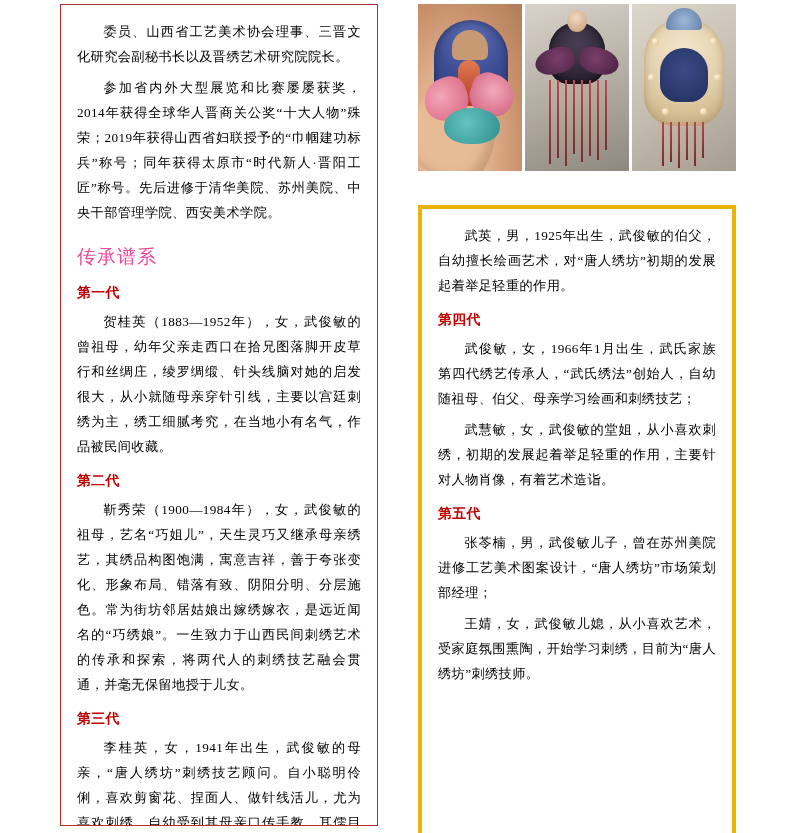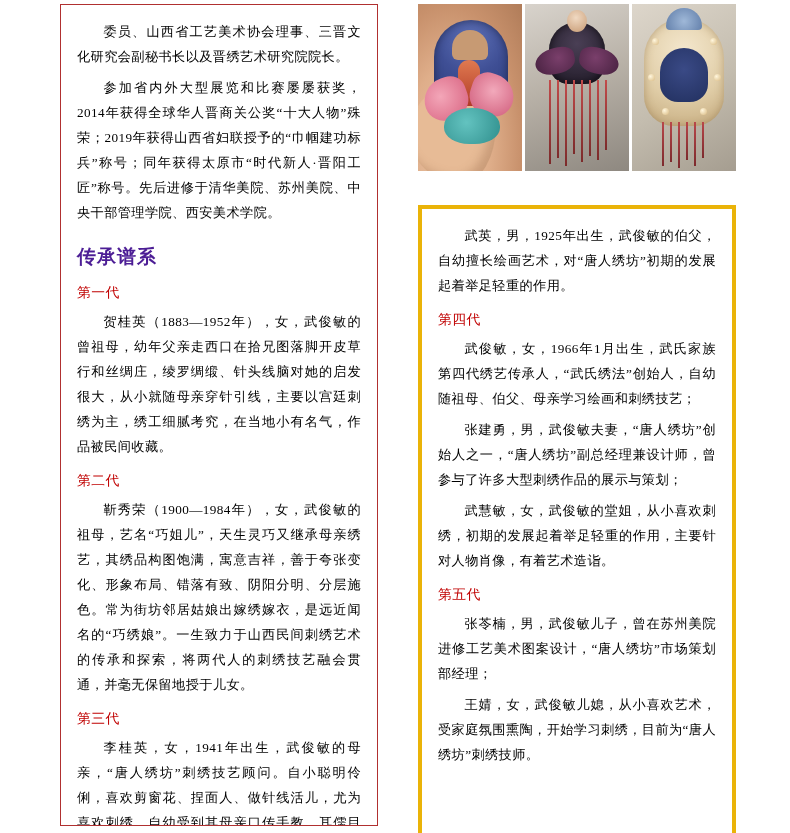--- a/index.html
+++ b/index.html
@@ -55,32 +55,32 @@
     text-align: justify;
     text-justify: inter-ideograph;
     text-indent: 2em;
     letter-spacing: 0.4px;
   }
 
   h2.section-title {
     margin: 18px 0 10px 0;
     font-size: 19px;
     line-height: 28px;
-    color: #4c1d95;
-    font-weight: bold;
+    color: #ec4899;
+    font-weight: normal;
     letter-spacing: 1px;
     text-indent: 0;
     font-family: "Liberation Serif", "DejaVu Serif", serif;
   }
   h3.gen-title {
     margin: 10px 0 4px 0;
     font-size: 13.8px;
     line-height: 24px;
     color: #c00000;
-    font-weight: normal;
+    font-weight: bold;
     letter-spacing: 0.5px;
     text-indent: 0;
   }
 
   
   .images {
     position: absolute;
     left: 418px;
     top: 4px;
     width: 318px;
@@ -354,21 +354,20 @@
       </div>
     </div>
 
   </div>
 
   <div class="right-col">
     <p class="para">武英，男，1925年出生，武俊敏的伯父，自幼擅长绘画艺术，对“唐人绣坊”初期的发展起着举足轻重的作用。</p>
 
     <h3 class="gen-title">第四代</h3>
     <p class="para">武俊敏，女，1966年1月出生，武氏家族第四代绣艺传承人，“武氏绣法”创始人，自幼随祖母、伯父、母亲学习绘画和刺绣技艺；</p>
-    <p class="para">张建勇，男，武俊敏夫妻，“唐人绣坊”创始人之一，“唐人绣坊”副总经理兼设计师，曾参与了许多大型刺绣作品的展示与策划；</p>
     <p class="para">武慧敏，女，武俊敏的堂姐，从小喜欢刺绣，初期的发展起着举足轻重的作用，主要针对人物肖像，有着艺术造诣。</p>
 
     <h3 class="gen-title">第五代</h3>
     <p class="para">张苓楠，男，武俊敏儿子，曾在苏州美院进修工艺美术图案设计，“唐人绣坊”市场策划部经理；</p>
     <p class="para">王婧，女，武俊敏儿媳，从小喜欢艺术，受家庭氛围熏陶，开始学习刺绣，目前为“唐人绣坊”刺绣技师。</p>
   </div>
 
 </div>
 
 </body></html>

